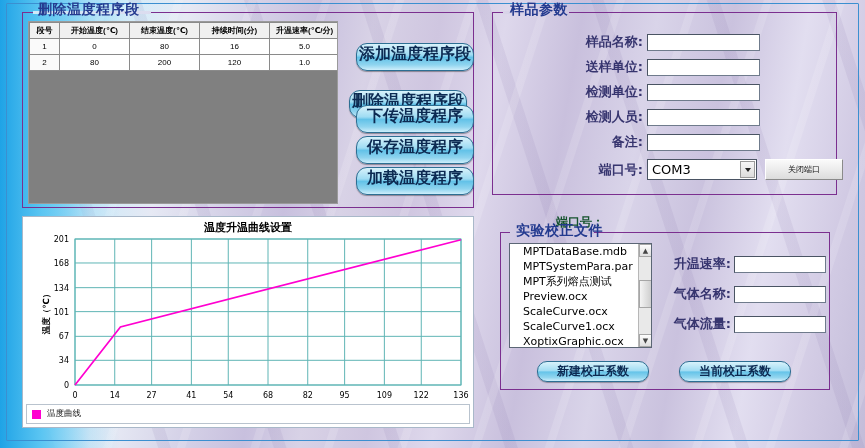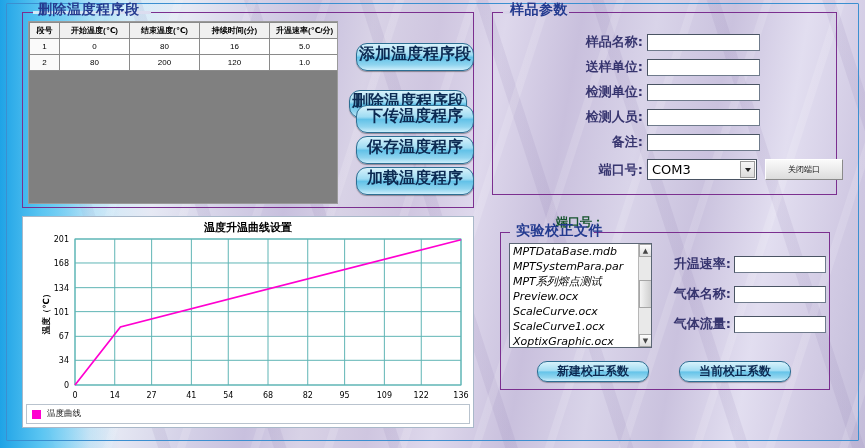--- a/index.html
+++ b/index.html
@@ -219,22 +219,22 @@
   .listbox {
     position:absolute; left:8px; top:10px; width:143px; height:105px;
     background:#ffffff;
     border:1px solid #5b6675;
     overflow:hidden;
     font-size:11px;
     font-family:"DejaVu Sans","Liberation Sans",sans-serif;
     color:#000;
   }
   .listbox .li {
-    height:15px; line-height:15px; padding-left:3px;
-    white-space:nowrap; overflow:hidden;font-style:italic;
+    height:15px; line-height:15px; padding-left:13px;
+    white-space:nowrap; overflow:hidden;
   }
   .lb-scroll {
     position:absolute; right:0; top:0; width:13px; height:100%;
     background:#e9e9e9;
     border-left:1px solid #b7b7b7;
   }
   .lb-scroll .sb-arrow {
     width:13px; height:13px;
     background:linear-gradient(180deg,#fdfdfd,#dedede);
     border:1px solid #a6a6a6;

